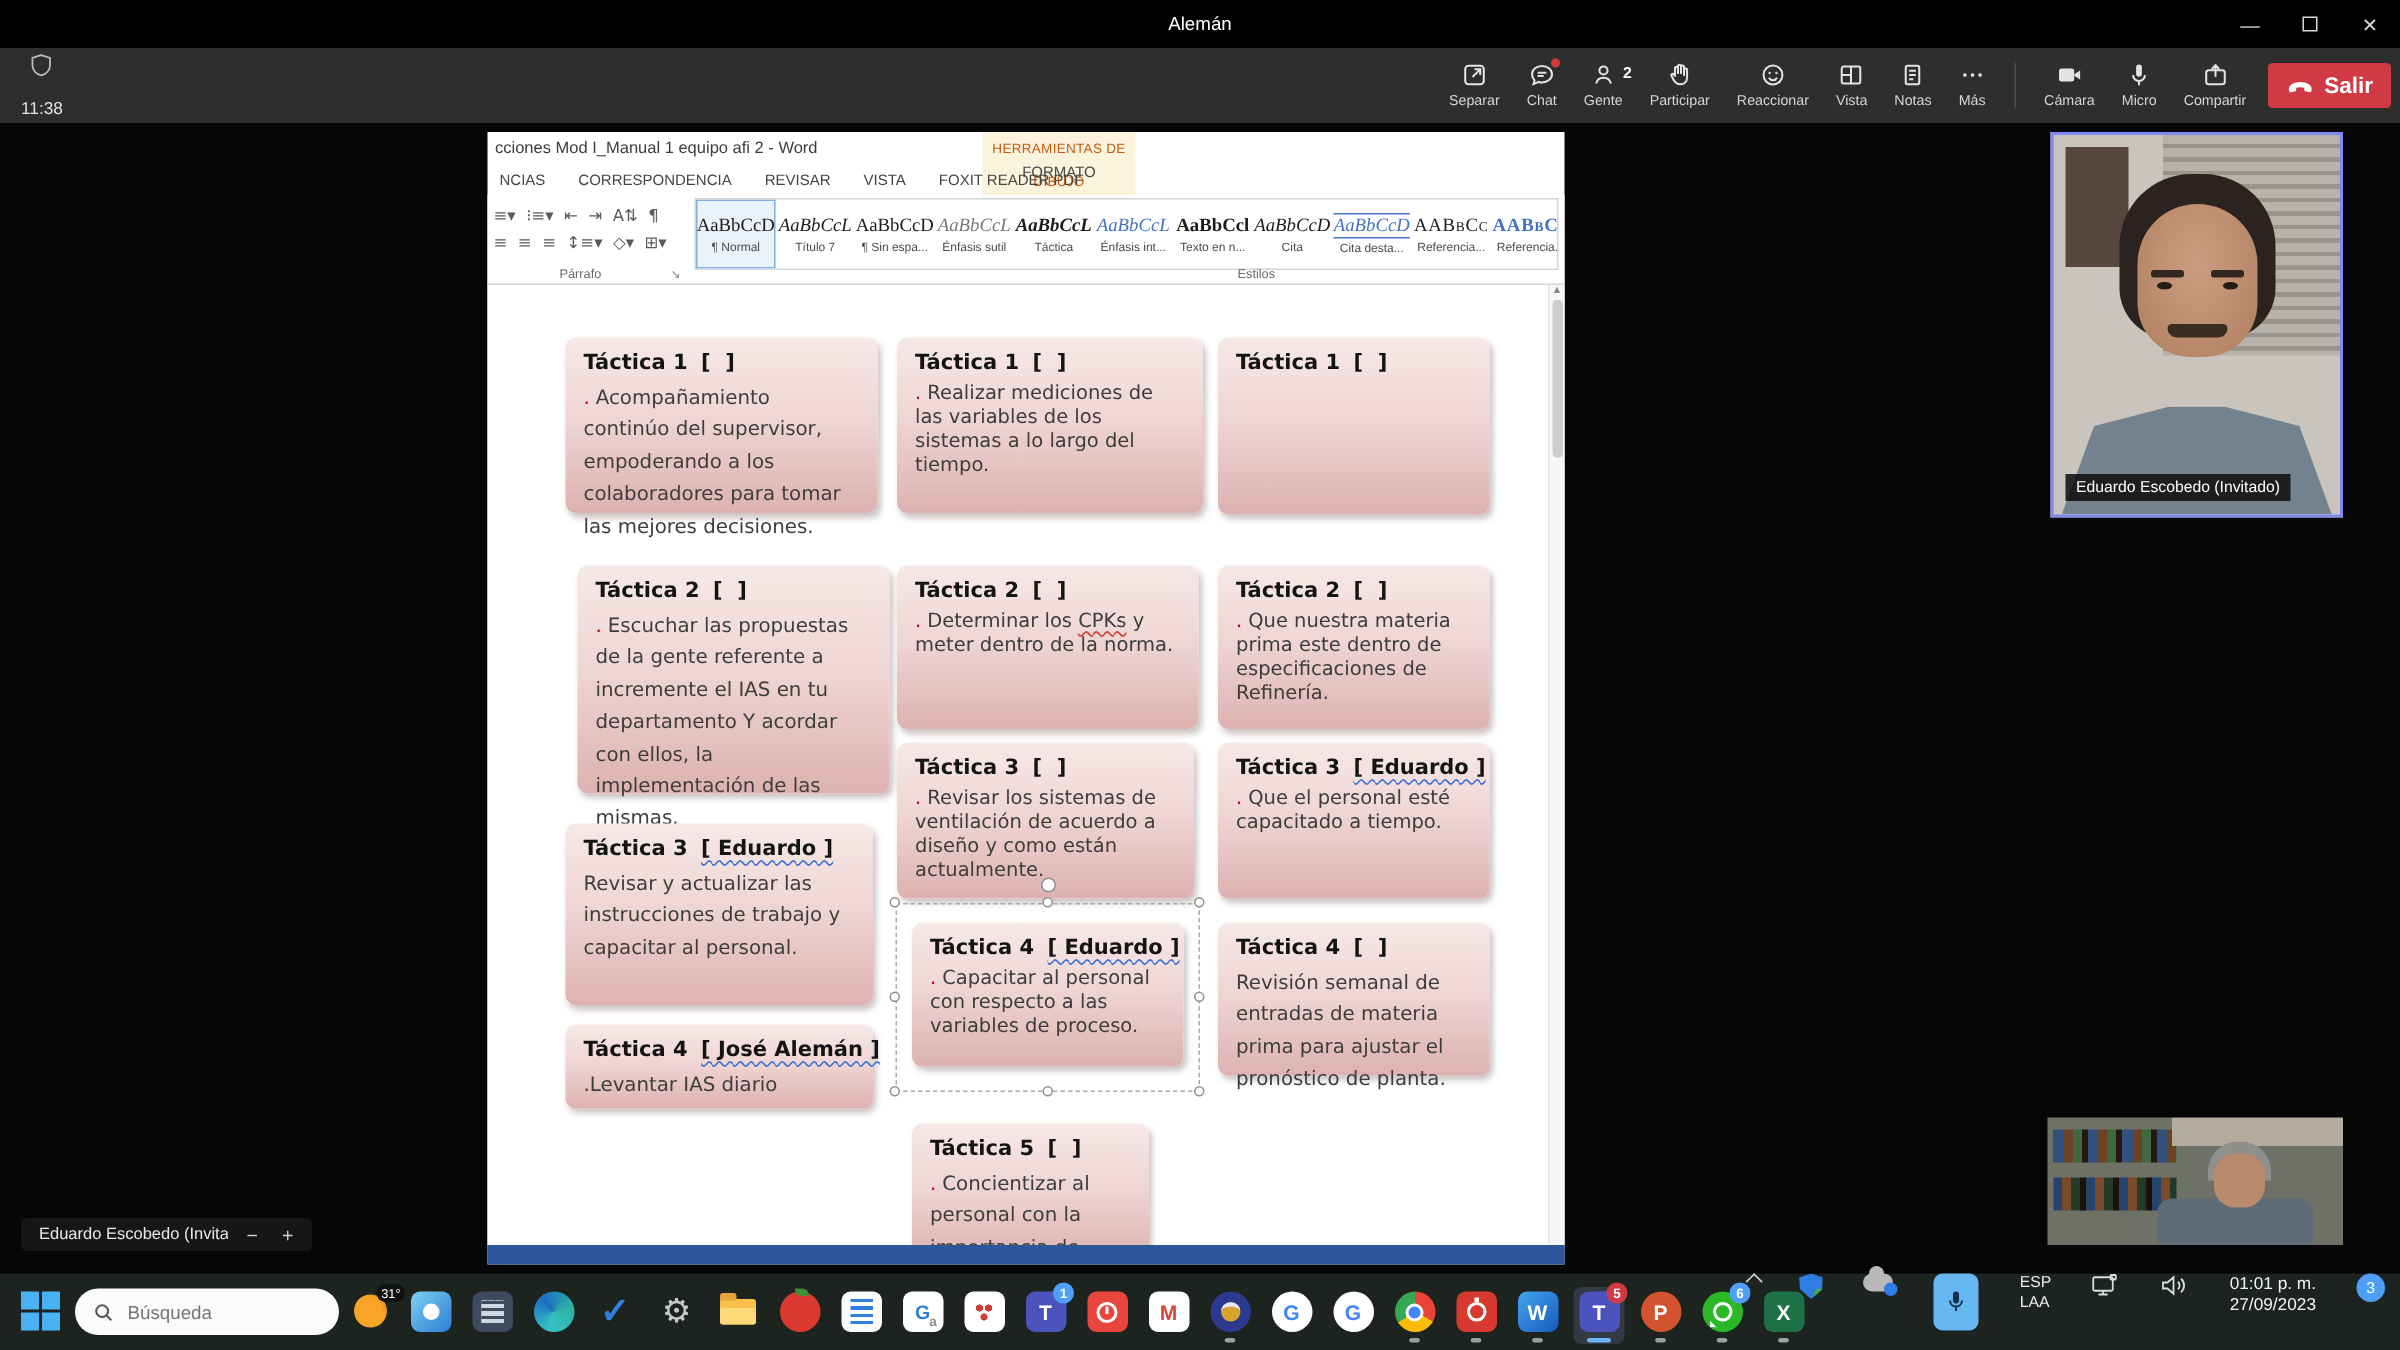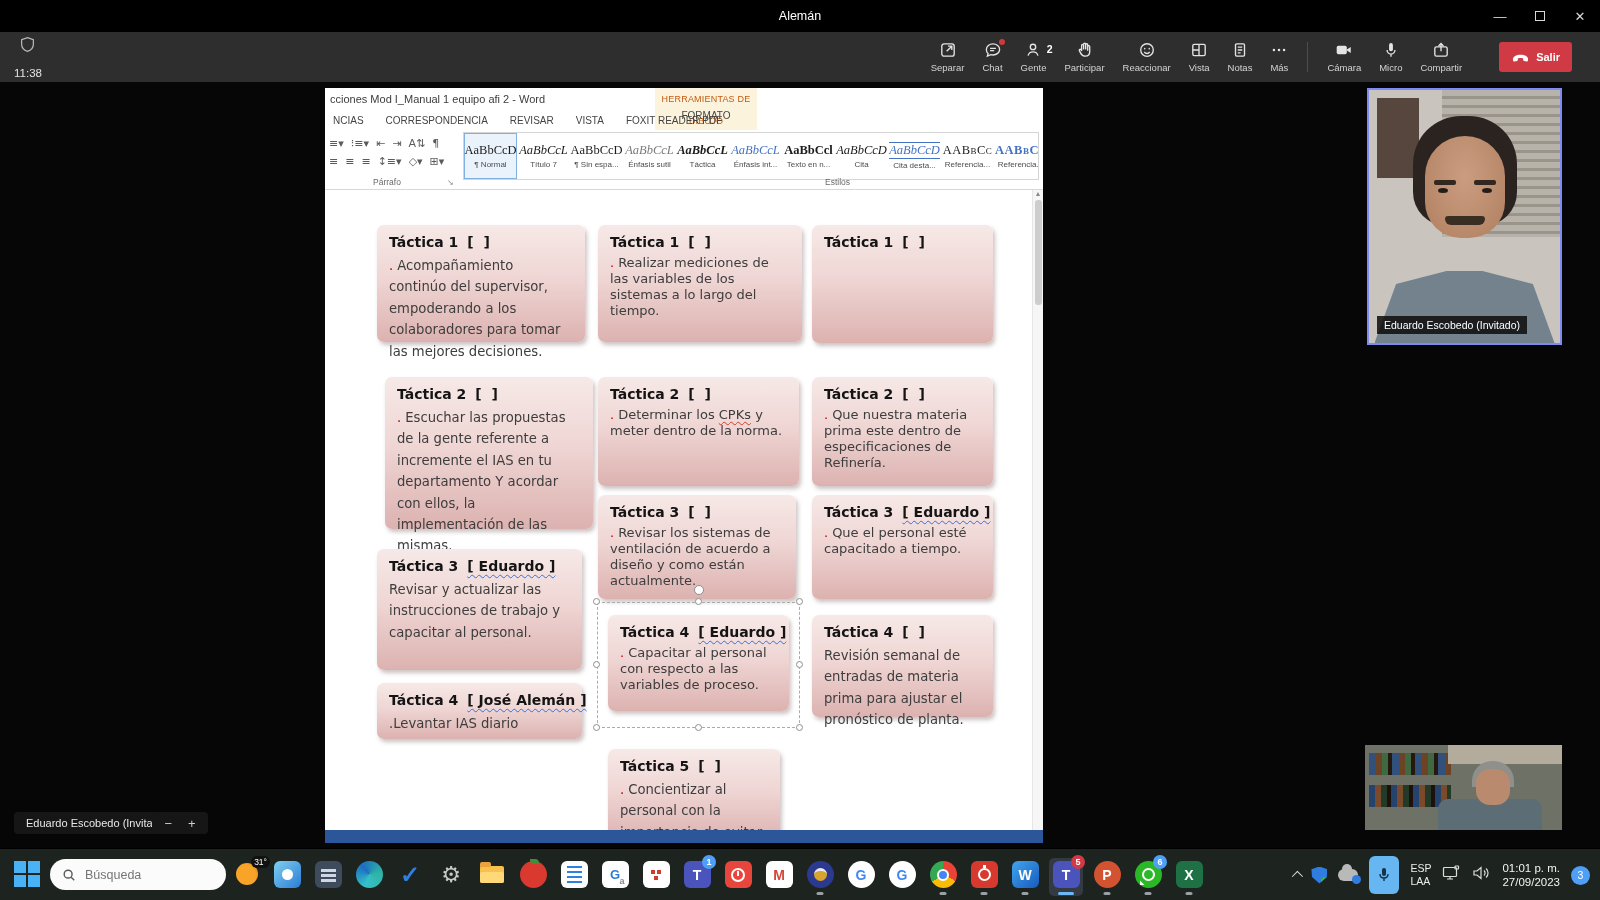--- a/index.html
+++ b/index.html
@@ -23,21 +23,21 @@
   .mt-group { margin-left:auto; display:flex; align-items:center; }
   .mt-btn { display:flex; flex-direction:column; align-items:center; justify-content:center; gap:3px;
             padding:0 9px; height:50px; color:#dcdcdc; cursor:default; position:relative; }
   .mt-ico { position:relative; width:18px; height:18px; color:#e4e4e4; }
   .mt-ico svg { width:18px; height:18px; stroke-width:1.2; }
   .mt-label { font-size:9.5px; color:#d4d4d4; white-space:nowrap; }
   .mt-dot { position:absolute; right:-3px; top:-2px; width:6px; height:6px; border-radius:50%; background:#d13a3a; }
   .mt-count { position:absolute; right:-10px; top:2px; font-size:10.5px; font-weight:bold; color:#fff; }
   .mt-divider { width:1px; height:30px; background:#4d4d4d; margin:0 10px; }
   .leave-btn { display:flex; align-items:center; gap:6px; background:#cf3a45; color:#fff; border-radius:3px;
-               height:30px; padding:0 12px; margin:0 28px; font-size:11px; font-weight:bold; }
+               height:30px; padding:0 12px; margin:0 6px; font-size:15px; font-weight:bold; }
   .leave-btn svg { width:19px; height:10px; fill:#fff; }
 
   
   .stage { position:absolute; left:0; top:82px; width:1600px; height:766px; background:#060606; }
 
   
   .word { position:absolute; left:325px; top:6px; width:718px; height:755px; background:#fff; }
   .ctx-bg { position:absolute; left:330px; top:0; width:102px; height:42px; background:#fcf3dc; }
   .w-title { position:absolute; left:0; top:0; width:100%; height:22px; font-size:11px; color:#3c3c3c;
              display:flex; align-items:center; padding-left:5px; }
@@ -172,21 +172,21 @@
   .tb-chrome { border-radius:50%; background:conic-gradient(#ea4335 0 33%,#fbbc05 0 66%,#34a853 0 100%); }
   .tb-chrome i{width:12px;height:12px;border-radius:50%;background:#4285f4;border:2.5px solid #fff;}
   .tb-timer { background:#d7392f; } .tb-timer i{width:13px;height:13px;border:2px solid #fff;border-radius:50%;position:relative;}
   .tb-timer i:before{content:"";position:absolute;top:-5px;left:3px;width:3px;height:3px;background:#fff;}
   .tb-word { background:linear-gradient(135deg,#41a5ee,#185abd); color:#fff; font-size:14px; }
   .tb-ppt { background:#d35230; color:#fff; font-size:14px; border-radius:50%; }
   .tb-whatsapp { border-radius:50%; background:#2bb826; } .tb-whatsapp i{width:13px;height:13px;border:2.5px solid #fff;border-radius:50%;}
   .tb-whatsapp i:before{content:"";position:absolute;left:5px;bottom:3px;width:5px;height:5px;background:#fff;clip-path:polygon(0 100%,0 0,100% 100%);}
   .tb-excel { background:#1e7145; color:#fff; font-size:14px; }
 
-  .tray { position:absolute; right:10px; top:0; height:52px; display:flex; align-items:center; gap:11px; }
+  .tray { position:absolute; right:10px; top:0; height:52px; display:flex; align-items:flex-start; gap:27px; }
   .tray-chevron { width:8px; height:8px; border-top:1.6px solid #ddd; border-right:1.6px solid #ddd;
                   transform:rotate(-45deg) translateY(2px); }
   .tray-shield { width:16px; height:17px; background:#2f7de1; clip-path:polygon(50% 0,100% 16%,96% 62%,50% 100%,4% 62%,0 16%); position:relative; }
   .tray-shield i { position:absolute; right:-2px; bottom:-1px; width:8px; height:8px; border-radius:50%; background:#3fae49; }
   .tray-cloud { width:20px; height:12px; background:#b9b9b9; border-radius:7px; position:relative; }
   .tray-cloud:before { content:""; position:absolute; left:4px; top:-5px; width:10px; height:10px; border-radius:50%; background:#b9b9b9; }
   .tray-cloud i { position:absolute; right:-3px; bottom:-3px; width:9px; height:9px; border-radius:50%; background:#2f7de1; }
   .tray-mic { width:30px; height:38px; border-radius:6px; background:#66b7f1; display:flex; align-items:center; justify-content:center; }
   .tray-mic svg { width:14px; height:16px; }
   .tray-lang { color:#ececec; font-size:10.5px; line-height:1.25; text-align:left; }
@@ -435,21 +435,21 @@
           <div class="sel-frame" style="left: 272px; top: 412px; width: 203px; height: 126px;"></div>
           <div class="handle" style="left: 268px; top: 408px;"></div>
           <div class="handle" style="left: 369.5px; top: 408px;"></div>
           <div class="handle" style="left: 471px; top: 408px;"></div>
           <div class="handle" style="left: 268px; top: 471px;"></div>
           <div class="handle" style="left: 471px; top: 471px;"></div>
           <div class="handle" style="left: 268px; top: 534px;"></div>
           <div class="handle" style="left: 369.5px; top: 534px;"></div>
           <div class="handle" style="left: 471px; top: 534px;"></div>
           <div class="rot-handle" style="left: 368.5px; top: 395px;"></div>
-          <div class="tac lh-tall" style="left: 283px; top: 559px; width: 172px; height: 92px;">
+          <div class="tac lh-tall" style="left: 283px; top: 559px; width: 158px; height: 92px;">
             <div class="tac-h"><span>Táctica 5</span><span class="tac-tag">[  ]</span></div>
             <div class="tac-b"><span class="tac-lead">.</span>Concientizar al personal con la importancia de evitar las</div>
           </div>
           <div class="tac" style="left: 487px; top: 35px; width: 181px; height: 118px;">
             <div class="tac-h"><span>Táctica 1</span><span class="tac-tag">[  ]</span></div>
           </div>
           <div class="tac" style="left: 487px; top: 187px; width: 181px; height: 109px;">
             <div class="tac-h"><span>Táctica 2</span><span class="tac-tag">[  ]</span></div>
             <div class="tac-b"><span class="tac-lead">.</span>Que nuestra materia prima este dentro de especificaciones de Refinería.</div>
           </div>

